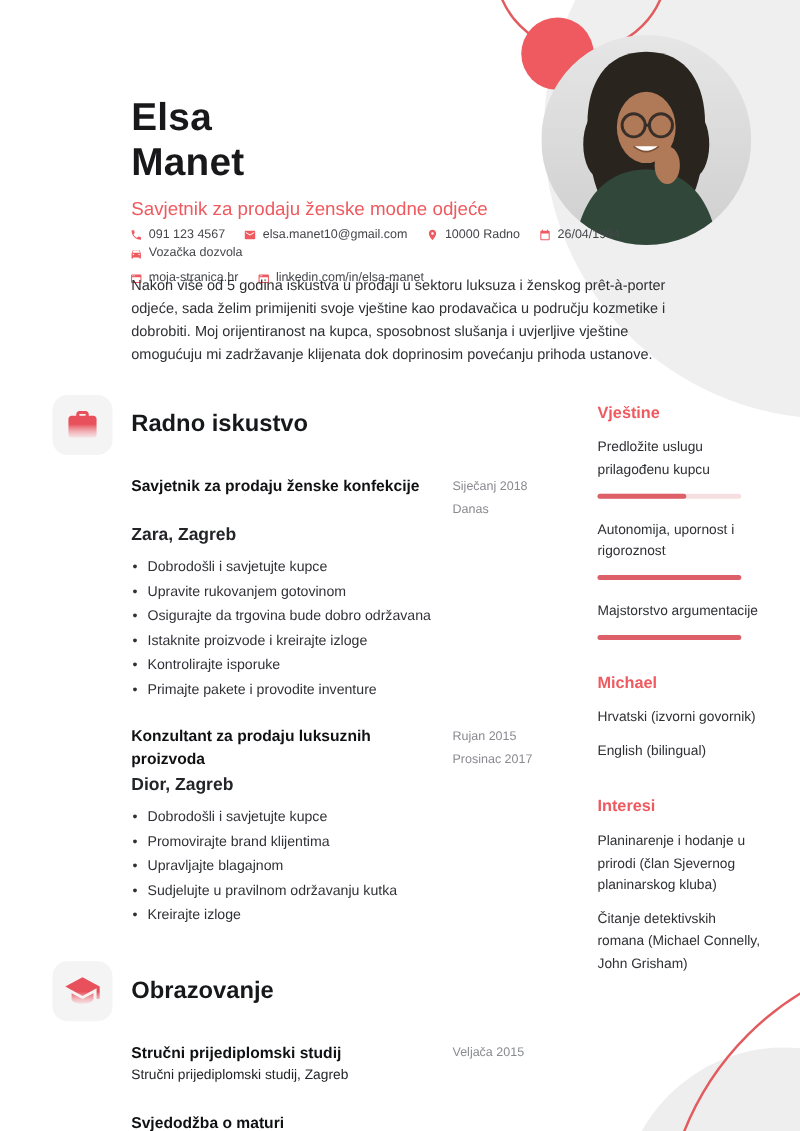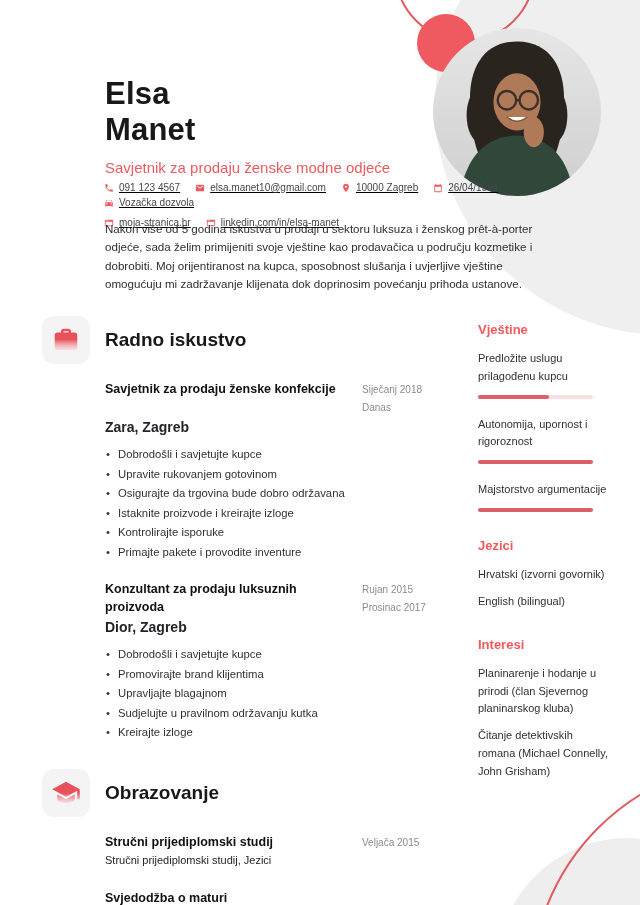--- a/index.html
+++ b/index.html
@@ -15,21 +15,21 @@
   .deco-red-top    { width:58px;  height:58px;  left:417px; top:14px;  background:#ee5a5f; z-index:1; }
   .deco-gray-bot   { width:260px; height:260px; left:497px; top:838px; background:#eeeeee; z-index:0; }
   .deco-ring-bot   { width:460px; height:460px; left:530px; top:760px; border:2px solid #e25b5e; z-index:1; }
   .photo { position:absolute; left:433px; top:28px; width:168px; height:168px; border-radius:50%;
            overflow:hidden; z-index:2; }
   .photo svg { width:100%; height:100%; display:block; }
   
   .header-block { position:absolute; left:105px; top:76px; z-index:3; }
   .name { font-size:31px; font-weight:800; color:#18181a; line-height:1.16; letter-spacing:.2px; }
   .headline { margin-top:11px; font-size:15px; font-weight:500; color:#ee5a5f; }
-  .contacts { position:absolute; left:104px; top:182px; width:480px; z-index:3;text-decoration:underline; }
+  .contacts { position:absolute; left:104px; top:182px; width:480px; z-index:3; }
   .contact-row { display:flex; flex-wrap:wrap; gap:4px 15px; margin-bottom:9px; }
   .contact-item { display:flex; align-items:center; gap:5px; font-size:10px; color:#45464b; }
   .contact-item svg { width:10px; height:10px; flex:0 0 auto; fill:#ee5a5f; }
   .summary { position:absolute; left:105px; top:220px; width:443px; z-index:3;
              font-size:11.6px; line-height:1.58; color:#2e2f33; }
   
   .left-col { position:absolute; left:42px; top:316px; width:404px; z-index:3; }
   .section-head { display:flex; align-items:center; gap:15px; margin-bottom:17px; }
   .icon-tile { width:48px; height:48px; border-radius:12px; background:#f4f4f4;
                display:flex; align-items:center; justify-content:center; flex:0 0 auto; }
@@ -109,21 +109,21 @@
       <div class="contact-item">
         <svg viewBox="0 0 24 24">
             <path d="M20 4H4c-1.1 0-2 .9-2 2v12c0 1.1.9 2 2 2h16c1.1 0 2-.9 2-2V6c0-1.1-.9-2-2-2zm0 4-8 5-8-5V6l8 5 8-5v2z"></path>
           </svg>
         <span>elsa.manet10@gmail.com</span>
       </div>
       <div class="contact-item">
         <svg viewBox="0 0 24 24">
             <path d="M12 2C8.1 2 5 5.1 5 9c0 5.2 7 13 7 13s7-7.8 7-13c0-3.9-3.1-7-7-7zm0 9.5A2.5 2.5 0 1 1 12 6.5a2.5 2.5 0 0 1 0 5z"></path>
           </svg>
-        <span>10000 Zagreb</span>
+        <span>10000 Radno</span>
       </div>
       <div class="contact-item">
         <svg viewBox="0 0 24 24">
             <path d="M19 4h-1V2h-2v2H8V2H6v2H5c-1.1 0-2 .9-2 2v14c0 1.1.9 2 2 2h14c1.1 0 2-.9 2-2V6c0-1.1-.9-2-2-2zm0 16H5V9h14v11z"></path>
           </svg>
         <span>26/04/1994</span>
       </div>
       <div class="contact-item">
         <svg viewBox="0 0 24 24">
             <path d="M18.9 6c-.2-.6-.8-1-1.4-1H6.5c-.6 0-1.2.4-1.4 1L3 12v8c0 .6.4 1 1 1h1c.6 0 1-.4 1-1v-1h12v1c0 .6.4 1 1 1h1c.6 0 1-.4 1-1v-8l-2.1-6zM6.5 15c-.8 0-1.5-.7-1.5-1.5S5.7 12 6.5 12s1.5.7 1.5 1.5S7.3 15 6.5 15zm11 0c-.8 0-1.5-.7-1.5-1.5s.7-1.5 1.5-1.5 1.5.7 1.5 1.5-.7 1.5-1.5 1.5zM5 10l1.5-4.5h11L19 10H5z"></path>
@@ -221,21 +221,21 @@
           </svg>
         </div>
         <h2 class="section-title">Obrazovanje</h2>
       </div>
       <div class="section-body">
         <div class="edu">
           <div class="job-top">
             <div class="job-title">Stručni prijediplomski studij</div>
             <div class="job-dates">Veljača 2015</div>
           </div>
-          <div class="edu-school">Stručni prijediplomski studij, Jezici</div>
+          <div class="edu-school">Stručni prijediplomski studij, Zagreb</div>
         </div>
         <div class="edu">
           <div class="job-top">
             <div class="job-title">Svjedodžba o maturi</div>
             <div class="job-dates"></div>
           </div>
           <div class="edu-school">III. gimnazija Zagreb, Zagreb</div>
         </div>
       </div>
     </div>
@@ -257,21 +257,21 @@
         </div>
     </div>
     <div class="skill">
       <div class="skill-label">Majstorstvo argumentacije</div>
       <div class="skill-bar">
           <div class="skill-fill" style="width: 100%;"></div>
         </div>
     </div>
 
     <div class="side-section">
-      <div class="side-heading">Jezici</div>
+      <div class="side-heading">Michael</div>
       <div class="side-item">Hrvatski (izvorni govornik)</div>
       <div class="side-item">English (bilingual)</div>
     </div>
 
     <div class="side-section">
       <div class="side-heading">Interesi</div>
       <div class="side-item">Planinarenje i hodanje u prirodi (član Sjevernog planinarskog kluba)</div>
       <div class="side-item">Čitanje detektivskih romana (Michael Connelly, John Grisham)</div>
     </div>
   </div>

